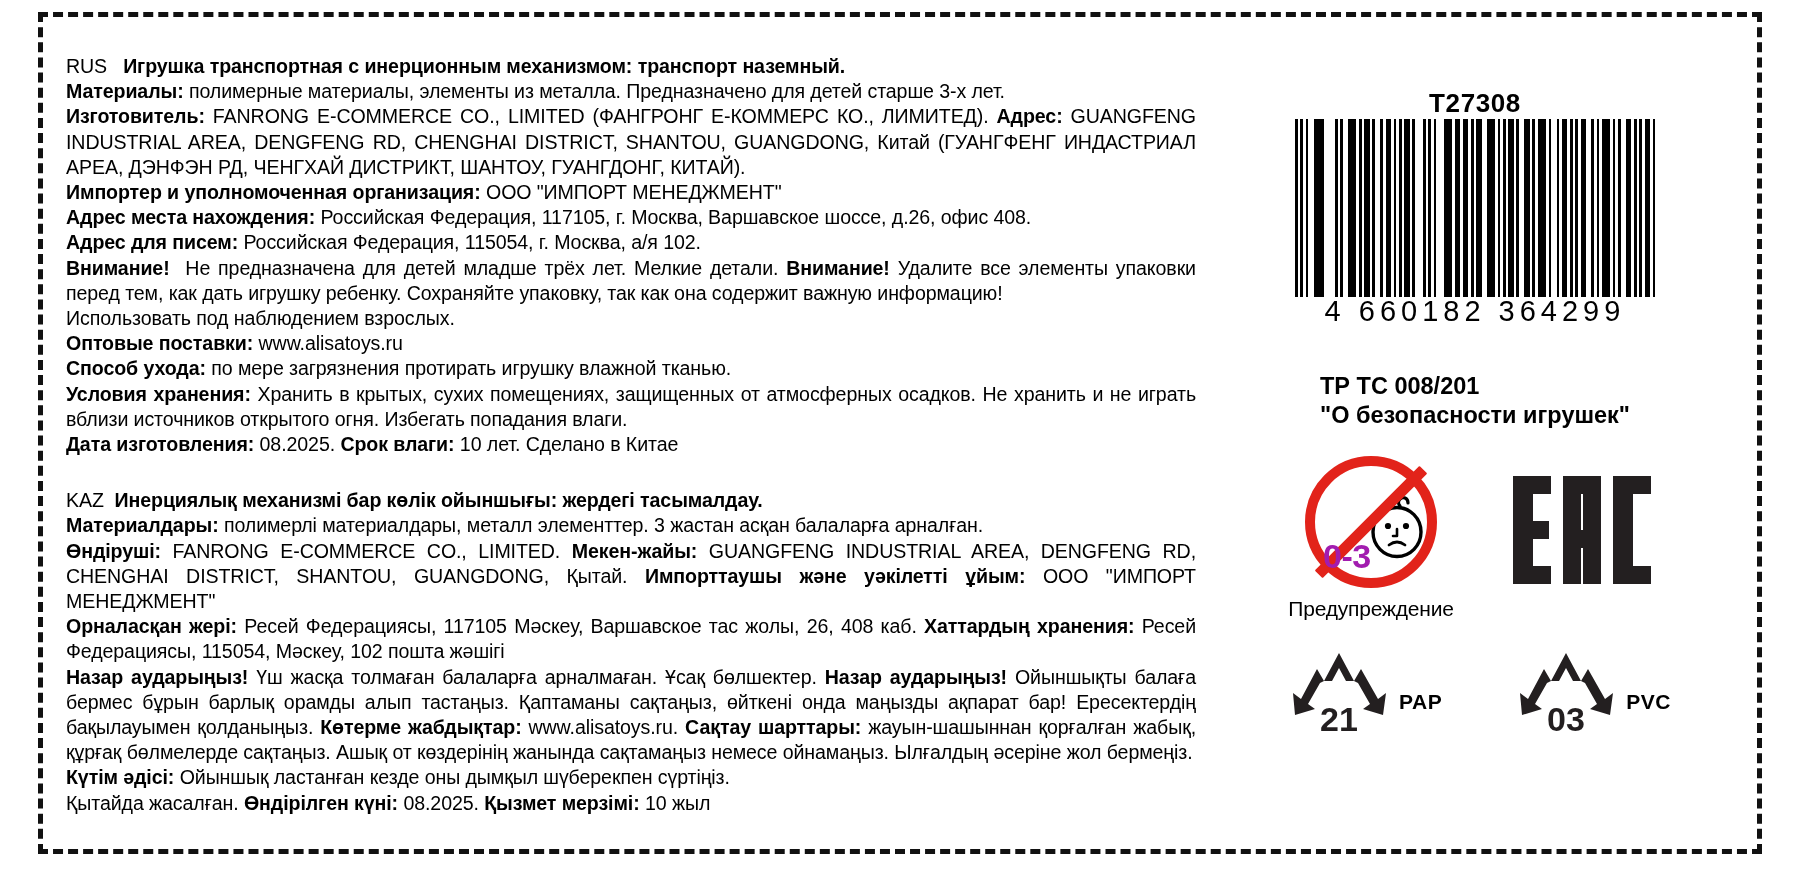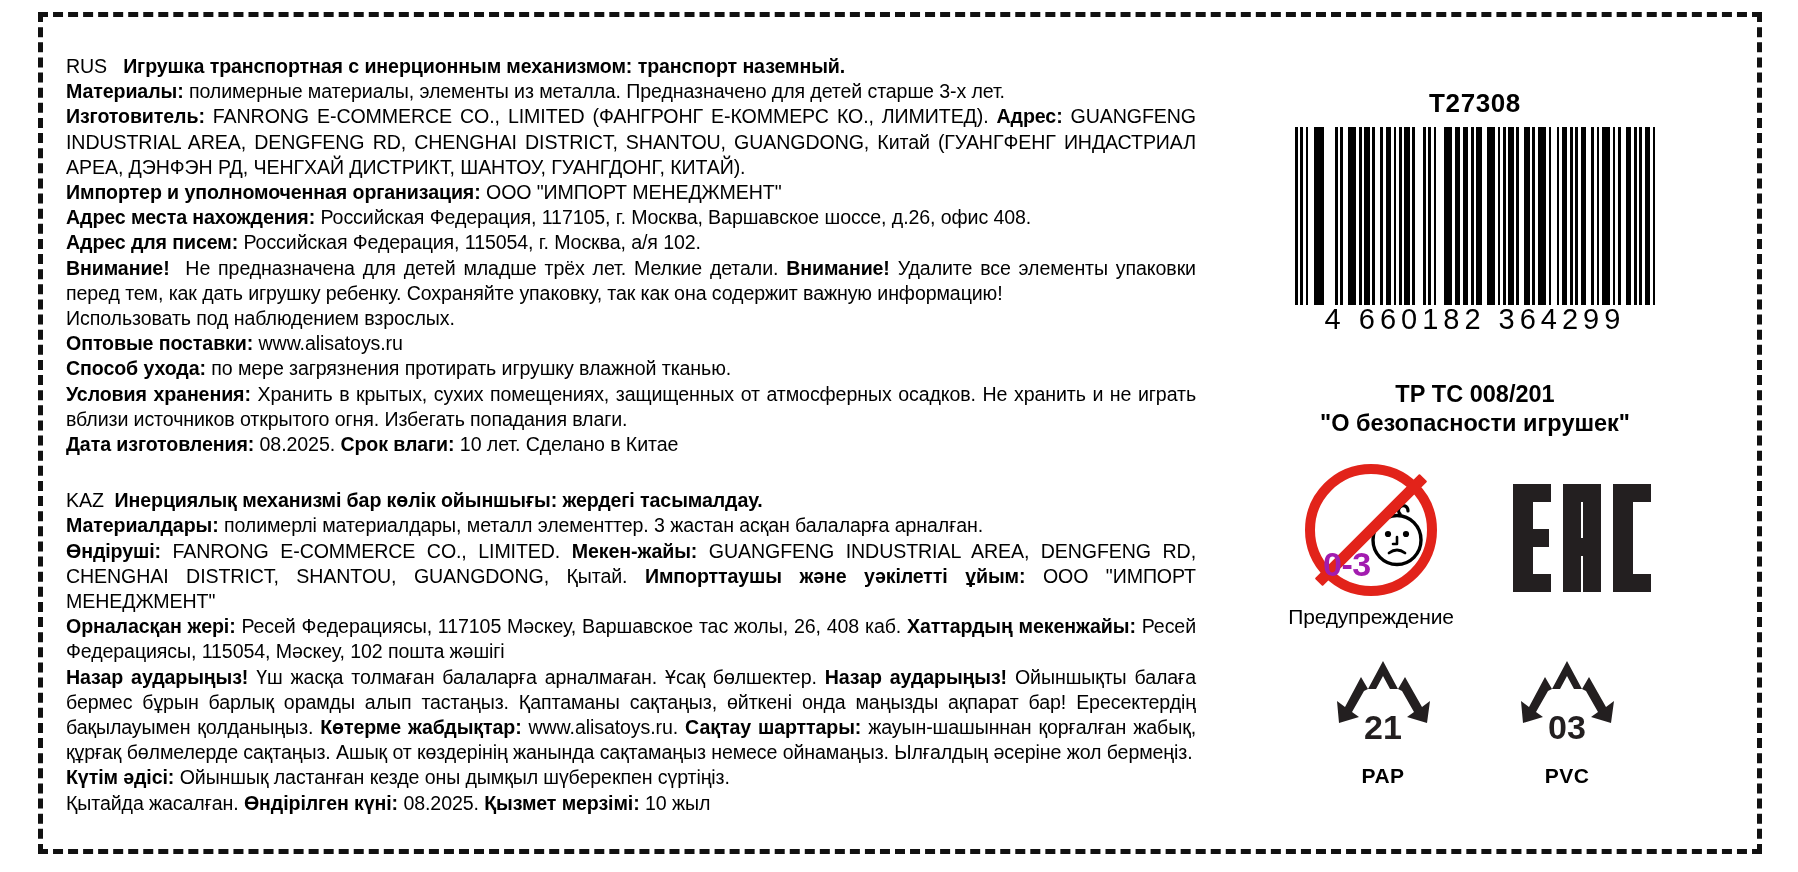--- a/index.html
+++ b/index.html
@@ -76,21 +76,20 @@
   .barcode-wrap {
     width: 400px;
     display: flex;
     flex-direction: column;
     align-items: center;
   }
   .barcode-caption {
     font-size: 26px;
     font-weight: bold;
     letter-spacing: 0.6px;
-    margin-bottom: 8px;
   }
   .barcode-bars {
     width: 360px;
     height: 178px;
     display: flex;
     align-items: flex-end;
     gap: 0;
   }
   .barcode-bars span { display: block; height: 100%; background: #000; }
   .barcode-bars span.w1 { width: 3px; }
@@ -106,21 +105,20 @@
     font-size: 29px;
     font-weight: normal;
     letter-spacing: 5px;
     text-align: center;
     margin-top: -2px;
     font-family: "Liberation Sans", sans-serif;
   }
 
   .tr-block {
     margin-top: 44px;
-    text-align: center;
     font-weight: bold;
     font-size: 23.5px;
     line-height: 29px;
   }
 
   .marks-row {
     margin-top: 26px;
     width: 430px;
     display: flex;
     flex-direction: row;
@@ -178,21 +176,21 @@
 
   
   .recycle-row {
     margin-top: 26px;
     width: 430px;
     display: flex;
     flex-direction: row;
     justify-content: center;
     gap: 64px;
   }
-  .recycle-item { display: flex; flex-direction: column; align-items: center; }
+  .recycle-item { display: flex; flex-direction: row; align-items: center; }
   .recycle-item svg { display: block; }
   .recycle-label {
     margin-top: 5px;
     font-size: 21px;
     font-weight: bold;
     letter-spacing: 0.5px;
   }
 </style>
 </head>
 <body>
@@ -290,21 +288,21 @@
           <span>FANRONG E-COMMERCE CO., LIMITED.</span>
           <span class="b">Мекен-жайы:</span>
           <span>GUANGFENG INDUSTRIAL AREA, DENGFENG RD, CHENGHAI DISTRICT, SHANTOU, GUANGDONG, Қытай.</span>
           <span class="b">Импорттаушы және уәкілетті ұйым:</span>
           <span>ООО "ИМПОРТ МЕНЕДЖМЕНТ"</span>
         </p>
 
         <p class="para">
           <span class="b">Орналасқан жері:</span>
           <span>Ресей Федерациясы, 117105 Мәскеу, Варшавское тас жолы, 26, 408 каб.</span>
-          <span class="b">Хаттардың мекенжайы:</span>
+          <span class="b">Хаттардың хранения:</span>
           <span>Ресей Федерациясы, 115054, Мәскеу, 102 пошта жәшігі</span>
         </p>
 
         <p class="para">
           <span class="b">Назар аударыңыз!</span>
           <span>Үш жасқа толмаған балаларға арналмаған. Ұсақ бөлшектер.</span>
           <span class="b">Назар аударыңыз!</span>
           <span>Ойыншықты балаға бермес бұрын барлық орамды алып тастаңыз. Қаптаманы сақтаңыз, өйткені онда маңызды ақпарат бар! Ересектердің бақылауымен қолданыңыз.</span>
           <span class="b">Көтерме жабдықтар:</span>
           <span>www.alisatoys.ru.</span>

